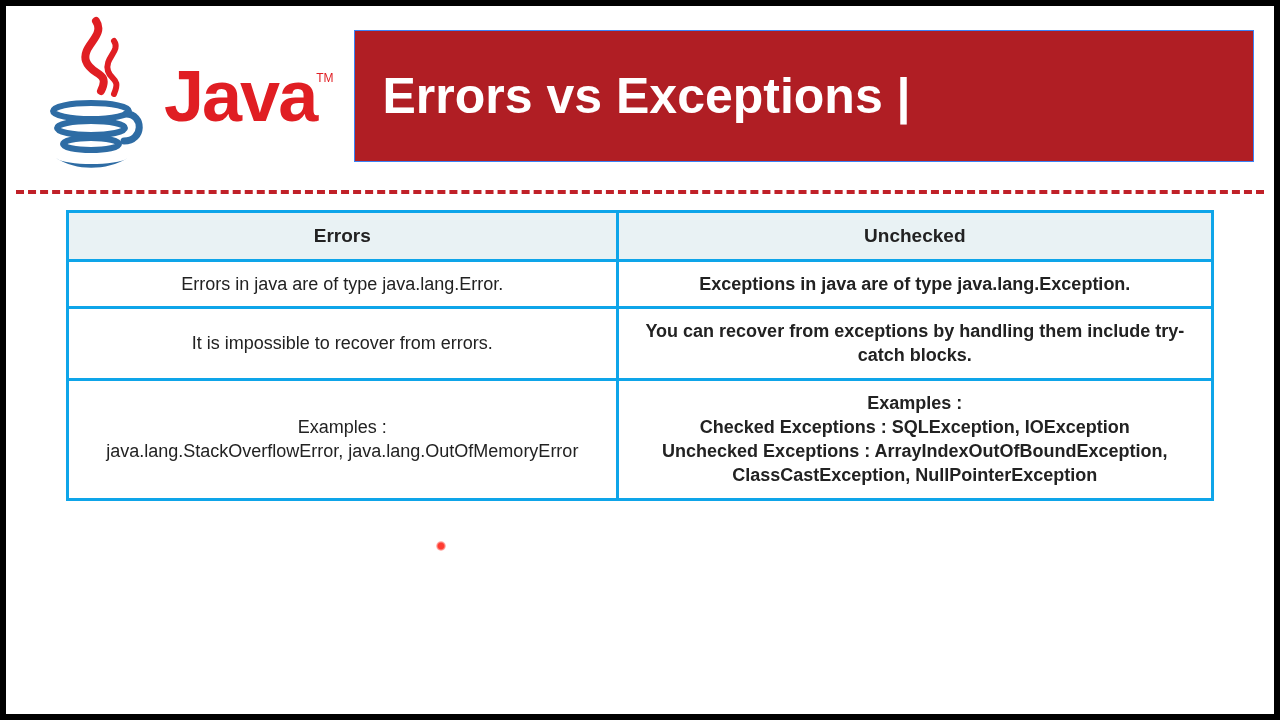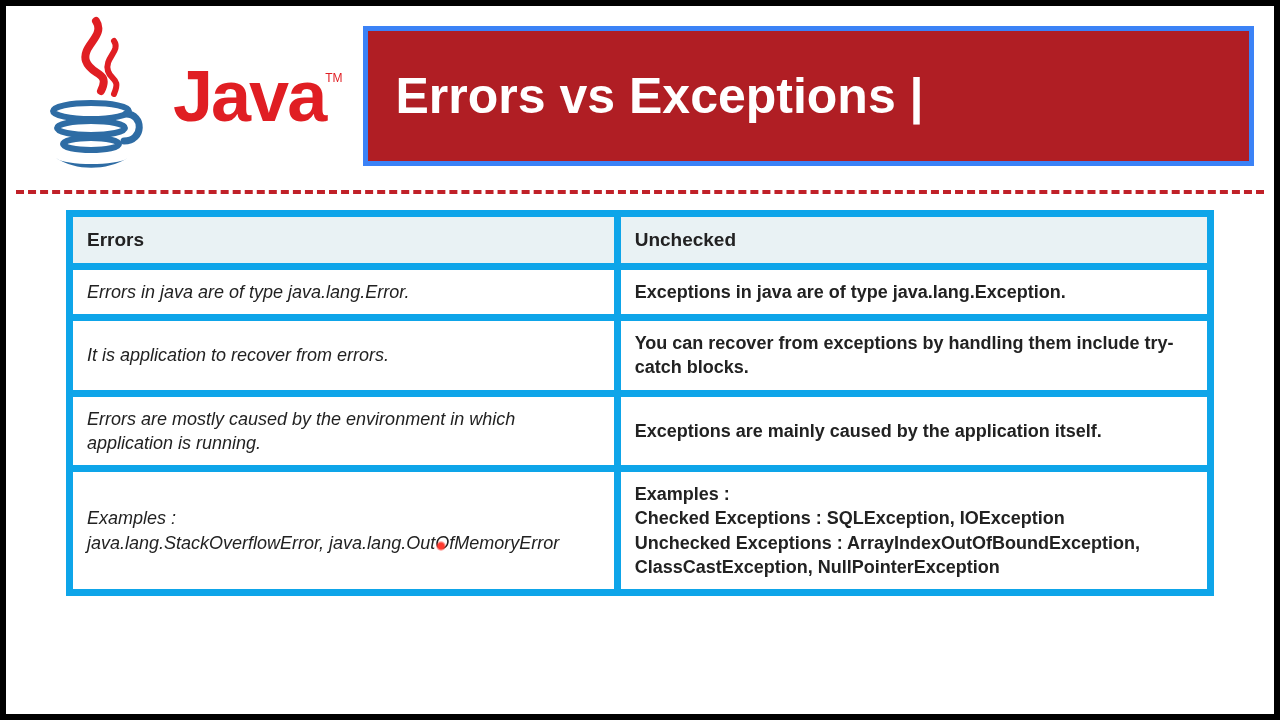--- a/index.html
+++ b/index.html
@@ -20,42 +20,42 @@
   }
   .header {
     display: flex;
     align-items: center;
     padding: 10px 20px 10px 30px;
     gap: 20px;
   }
   .java-logo {
     display: flex;
     align-items: center;
-    gap: 17px;
+    gap: 8px;
   }
   .logo-svg { width: 120px; height: 160px; }
   .java-text {
     font-size: 72px;
     font-weight: 600;
     color: #e01e23;
     letter-spacing: -2px;
   }
   .java-tm {
     font-size: 12px;
     color: #e01e23;
     vertical-align: top;
     position: relative;
     top: 16px;
   }
   .title-box {
     flex: 1;
     background: #b01e24;
     color: #fff;
     padding: 34px 28px;
-    border: 5px solid #3b82f6;
+    border: 1px solid #3b82f6;
   }
   .title-box .line {
     font-size: 50px;
     font-weight: 600;
     line-height: 1.25;
     white-space: nowrap;
   }
   .dashed-divider {
     border: none;
     border-top: 4px dashed #c02028;
@@ -64,32 +64,32 @@
   .table-wrap {
     padding: 0 60px;
   }
   table {
     width: 100%;
     border-collapse: collapse;
     font-size: 18px;
     color: #222;
   }
   th, td {
-    border: 7px solid #0ea5e9;
+    border: 3px solid #0ea5e9;
     padding: 10px 14px;
-    text-align: left;
+    text-align: center;
     vertical-align: middle;
     line-height: 1.35;
   }
   th {
     background: #e9f2f4;
     font-weight: 700;
     font-size: 19px;
   }
-  td.col-a { width: 48%; font-style: italic; }
+  td.col-a { width: 48%; }
   td.col-b { width: 52%; font-weight: bold; }
   .laser-dot {
     position: absolute;
     width: 10px;
     height: 10px;
     border-radius: 50%;
     background: radial-gradient(circle, #ff3b30 0%, #ff3b30 40%, rgba(255,59,48,0.2) 70%, transparent 100%);
     left: 430px;
     top: 535px;
   }
@@ -128,26 +128,22 @@
           <th>Errors</th>
           <th>Unchecked</th>
         </tr>
       </thead>
       <tbody>
         <tr>
           <td class="col-a">Errors in java are of type java.lang.Error.</td>
           <td class="col-b">Exceptions in java are of type java.lang.Exception.</td>
         </tr>
         <tr>
-          <td class="col-a">It is application to recover from errors.</td>
+          <td class="col-a">It is impossible to recover from errors.</td>
           <td class="col-b">You can recover from exceptions by handling them include try-catch blocks.</td>
-        </tr>
-        <tr>
-          <td class="col-a">Errors are mostly caused by the environment in which application is running.</td>
-          <td class="col-b">Exceptions are mainly caused by the application itself.</td>
         </tr>
         <tr>
           <td class="col-a" style="white-space:pre-line;">Examples :
 java.lang.StackOverflowError, java.lang.OutOfMemoryError</td>
           <td class="col-b" style="white-space:pre-line;">Examples :
 Checked Exceptions : SQLException, IOException
 Unchecked Exceptions : ArrayIndexOutOfBoundException, ClassCastException, NullPointerException</td>
         </tr>
       </tbody>
     </table>

